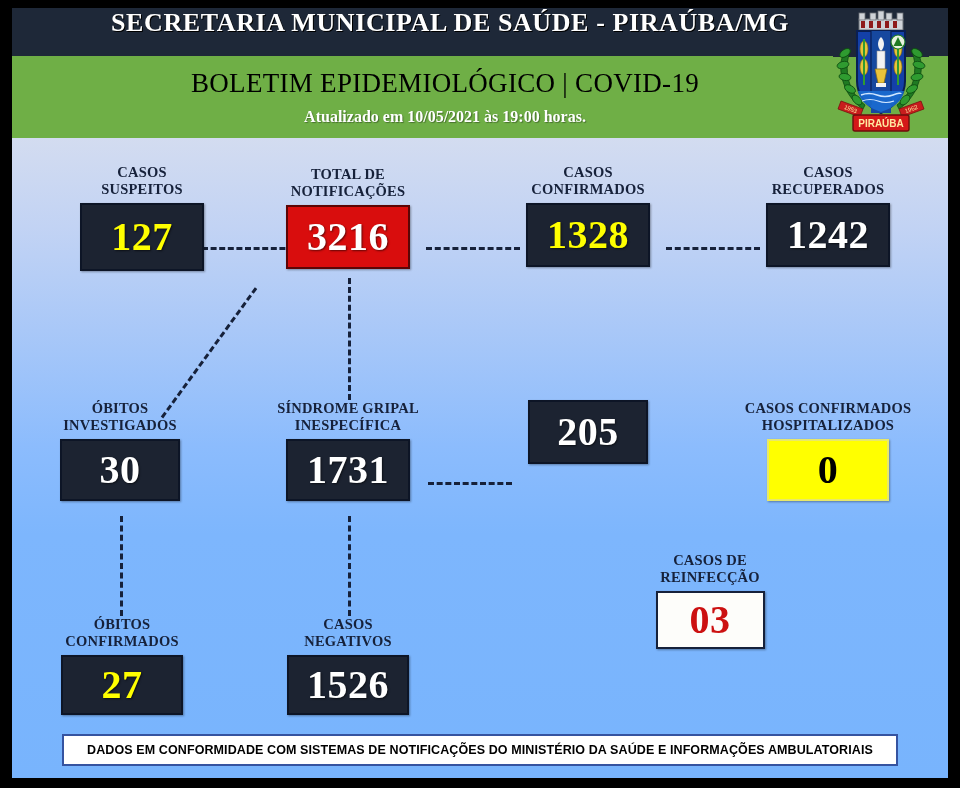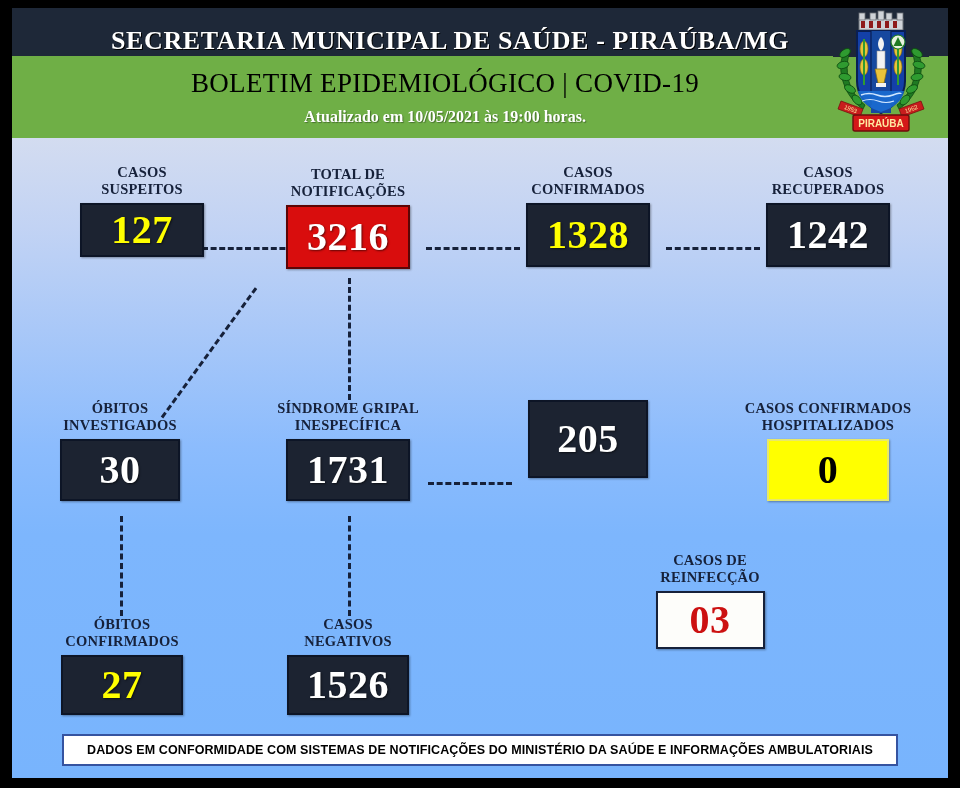--- a/index.html
+++ b/index.html
@@ -23,21 +23,21 @@
   
   .header-bar {
     position: absolute;
     left: 12px;
     top: 8px;
     width: 936px;
     height: 48px;
     background: #1e2838;
     box-sizing: border-box;
     display: flex;
-    align-items: flex-end;
+    align-items: flex-start;
     justify-content: center;
   }
   .header-title {
     color: #ffffff;
     font-family: "Liberation Serif", serif;
     font-size: 26px;
     font-weight: bold;
     letter-spacing: 0.6px;
     white-space: nowrap;
     text-shadow: 1px 1px 0 #000;
@@ -290,21 +290,21 @@
     <div class="conn-h" style="left:654px; top:109px; width:94px;"></div>
     <div class="conn-v" style="left:336px; top:140px; width:0; height:122px;"></div>
     <div class="conn-diag" style="left:150px; top:278px; width:160px; transform: rotate(-54deg);"></div>
     <div class="conn-h" style="left:416px; top:344px; width:84px;"></div>
     <div class="conn-v" style="left:108px; top:378px; width:0; height:100px;"></div>
     <div class="conn-v" style="left:336px; top:378px; width:0; height:100px;"></div>
 
     <div class="cell" style="left:50px; top:26px; width:160px;">
       <div class="cell-label">CASOS
 SUSPEITOS</div>
-      <div class="cell-box" style="width:124px; height:54px;">
+      <div class="cell-box" style="width:124px; height:68px;">
         <div class="cell-value v-yellow">127</div>
       </div>
     </div>
 
     <div class="cell" style="left:256px; top:28px; width:160px;">
       <div class="cell-label">TOTAL DE
 NOTIFICAÇÕES</div>
       <div class="cell-box box-red" style="width:124px; height:64px;">
         <div class="cell-value v-white">3216</div>
       </div>
@@ -336,21 +336,21 @@
 
     <div class="cell" style="left:252px; top:262px; width:168px;">
       <div class="cell-label">SÍNDROME GRIPAL
 INESPECÍFICA</div>
       <div class="cell-box" style="width:124px; height:62px;">
         <div class="cell-value v-white">1731</div>
       </div>
     </div>
 
     <div class="cell" style="left:486px; top:262px; width:180px;">
-      <div class="cell-box" style="width:120px; height:78px;">
+      <div class="cell-box" style="width:120px; height:64px;">
         <div class="cell-value v-white">205</div>
       </div>
     </div>
 
     <div class="cell" style="left:718px; top:262px; width:196px;">
       <div class="cell-label">CASOS CONFIRMADOS
 HOSPITALIZADOS</div>
       <div class="cell-box box-yellow" style="width:122px; height:62px;">
         <div class="cell-value v-black">0</div>
       </div>

